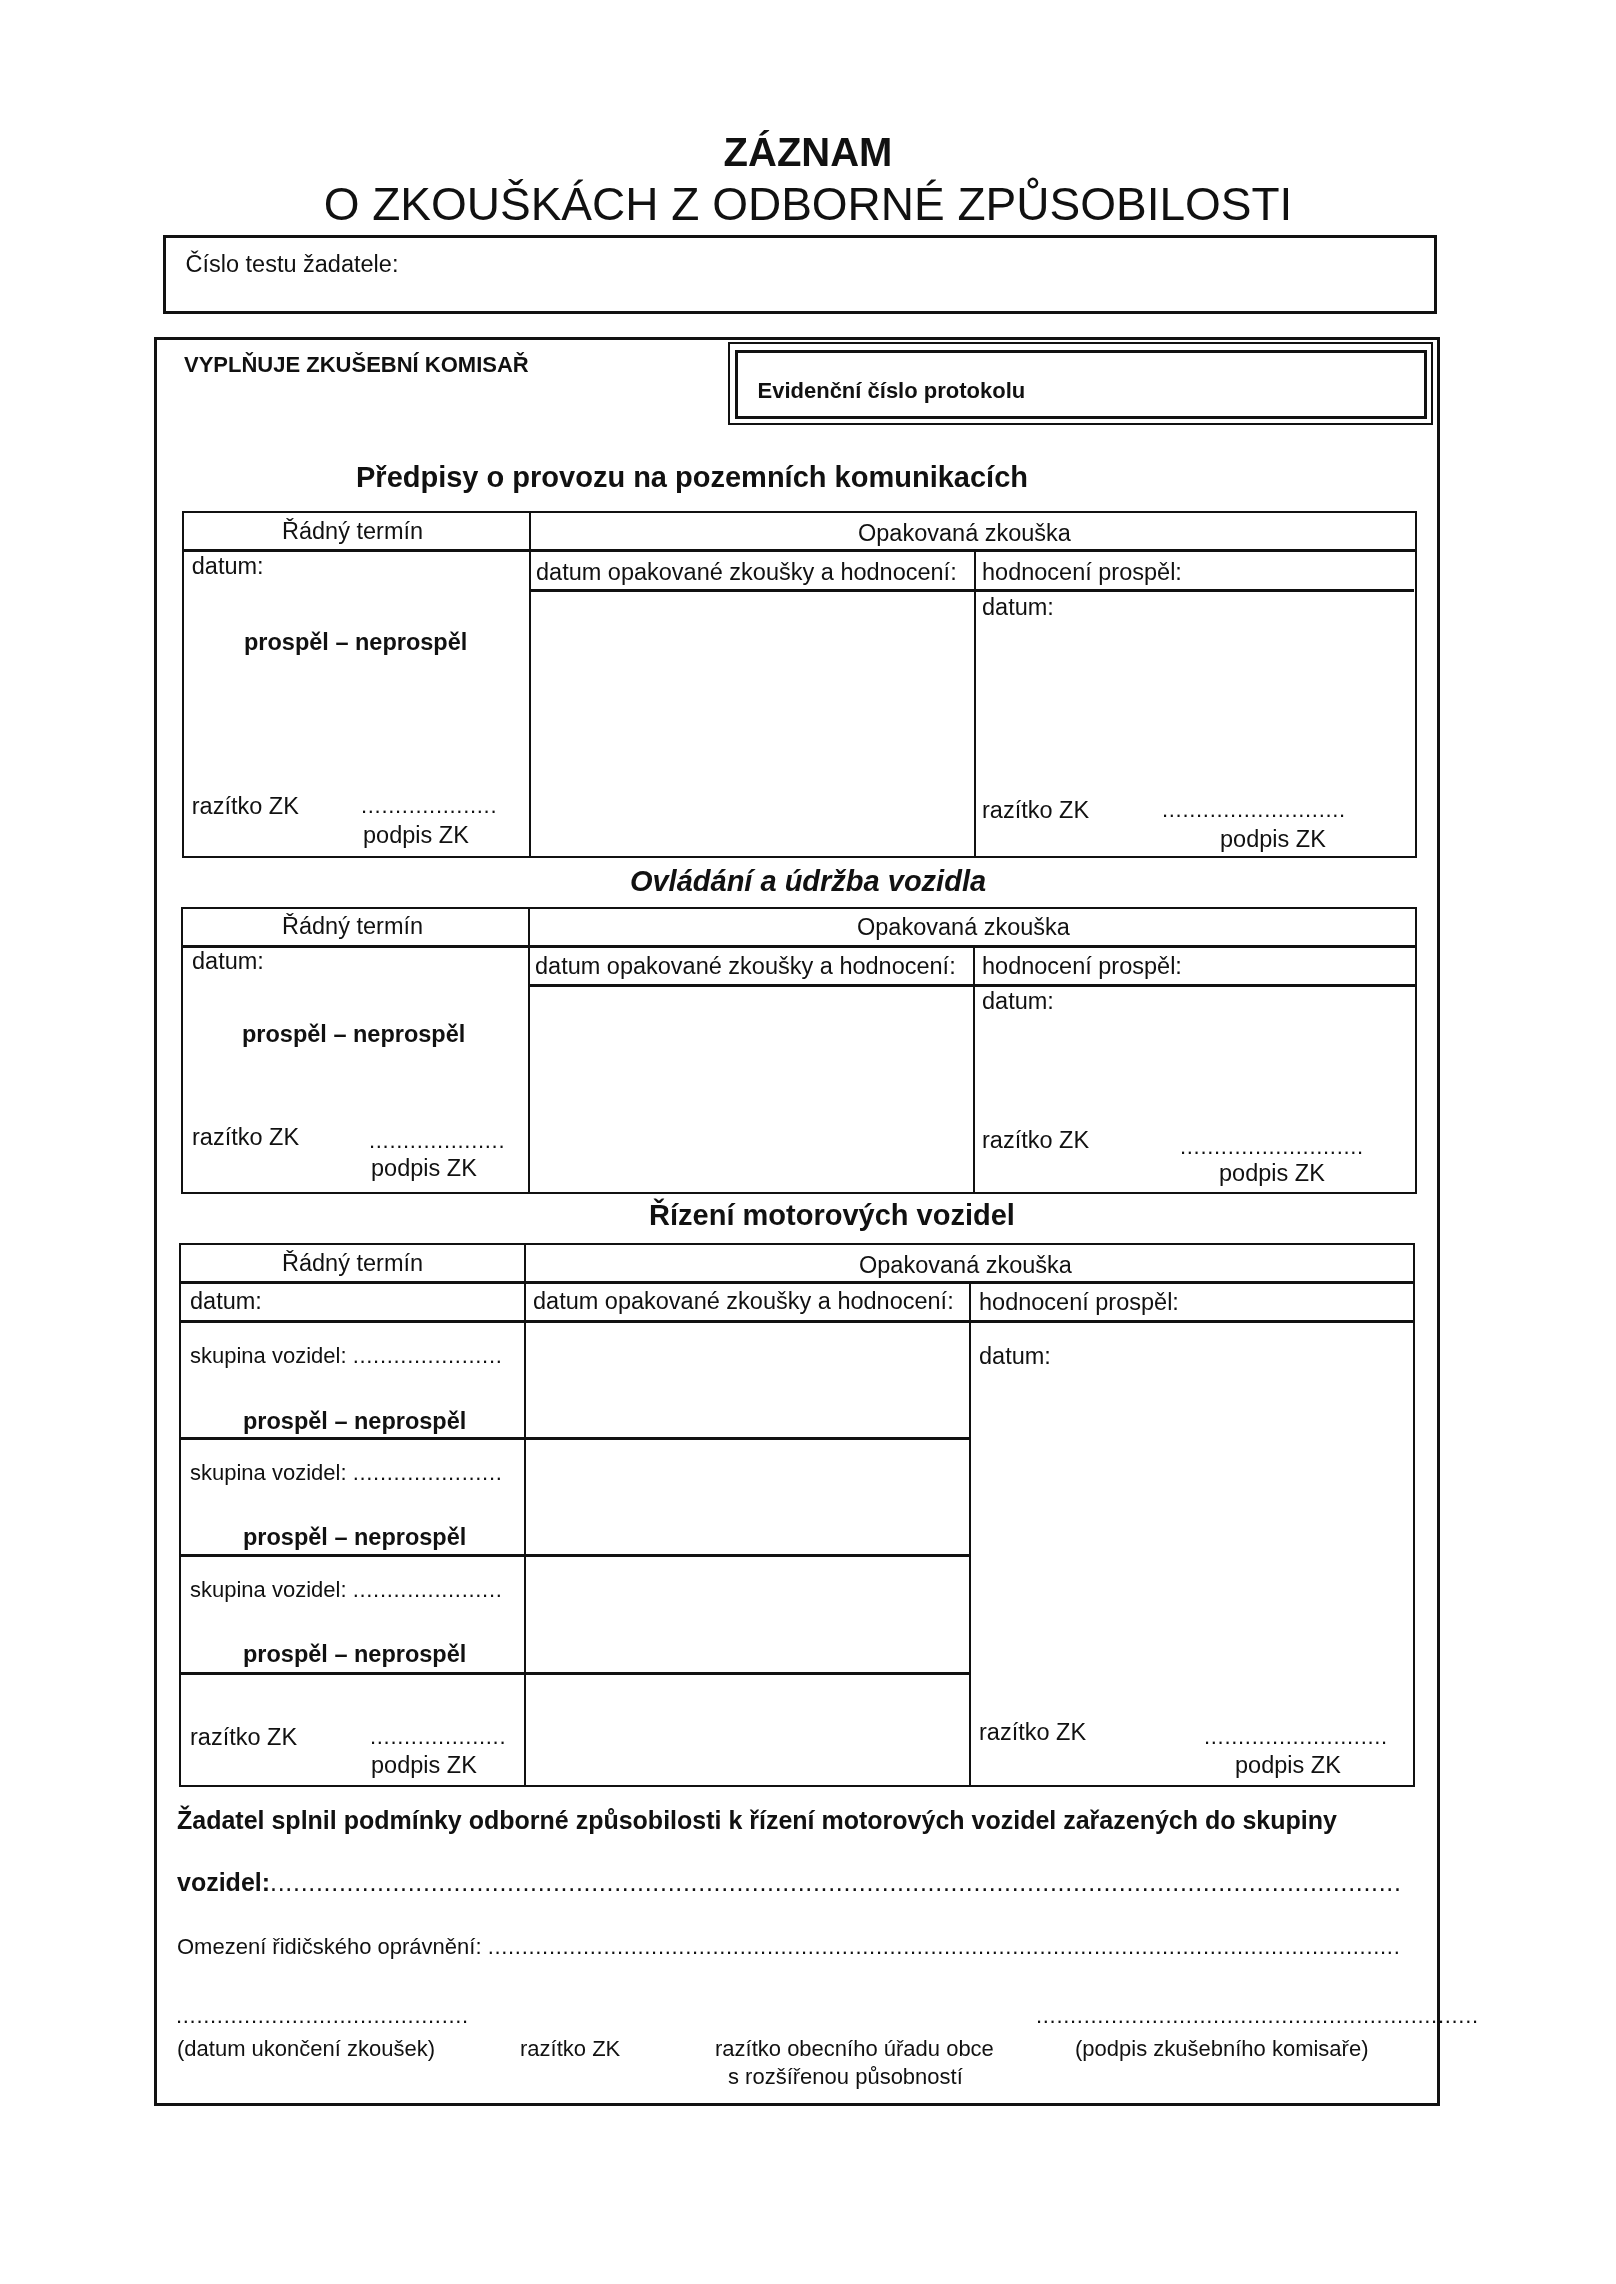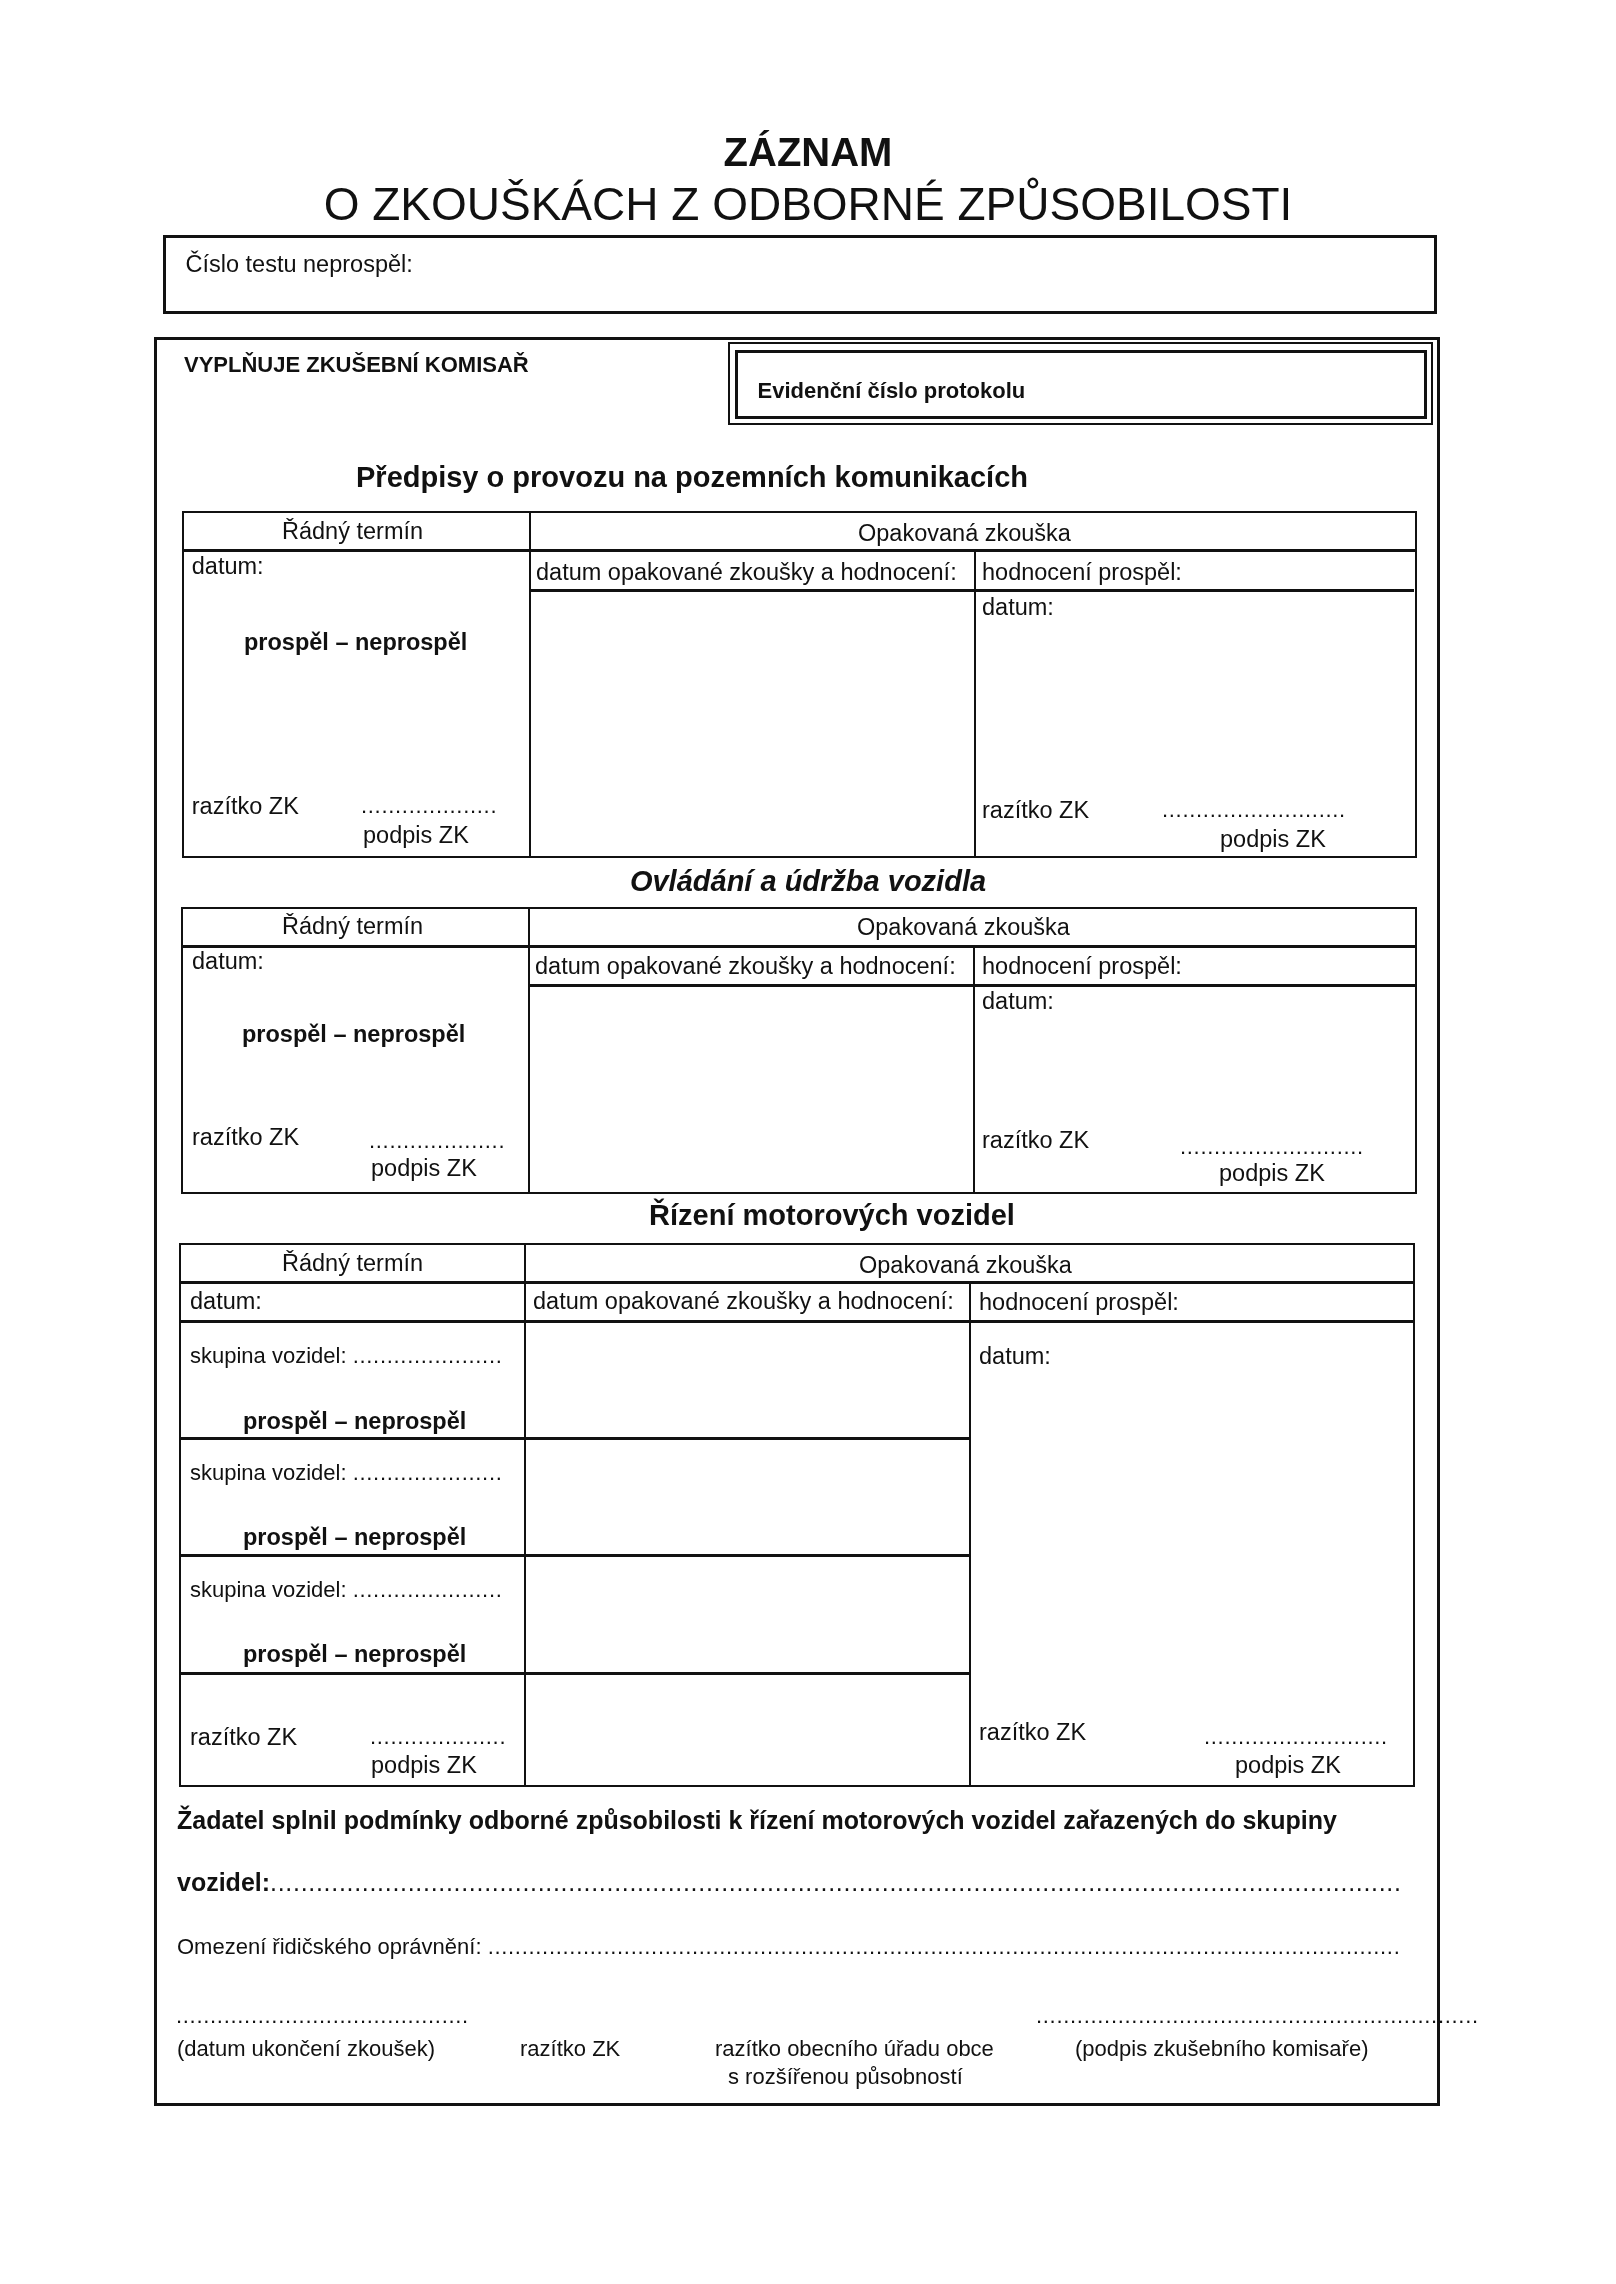--- a/index.html
+++ b/index.html
@@ -18,21 +18,21 @@
   .sechead { font-size:29px; font-weight:bold; }
   .dots { letter-spacing:0.7px; }
 </style>
 </head>
 <body>
 
 <div class="t title1">ZÁZNAM</div>
 <div class="t title2">O ZKOUŠKÁCH Z ODBORNÉ ZPŮSOBILOSTI</div>
 
 <div class="box" style="left:163px; top:235px; width:1274px; height:79px;">
-  <div class="t f36" style="left:19.5px; top:13px;">Číslo testu neprospěl:</div>
+  <div class="t f36" style="left:19.5px; top:13px;">Číslo testu žadatele:</div>
 </div>
 
 <div class="box" style="left:154px; top:337px; width:1286px; height:1769px;">
 </div>
 
 <div class="t f34 bold" style="left:184px; top:352px;">VYPLŇUJE ZKUŠEBNÍ KOMISAŘ</div>
 
 <div class="box" style="left:728px; top:342px; width:705px; height:83px; border-width:2.6px;"></div>
 <div class="box" style="left:735px; top:350px; width:692px; height:69px; border-width:3.3px;">
   <div class="t f34 bold" style="left:19.5px; top:25px;text-align:right;">Evidenční číslo protokolu</div>

